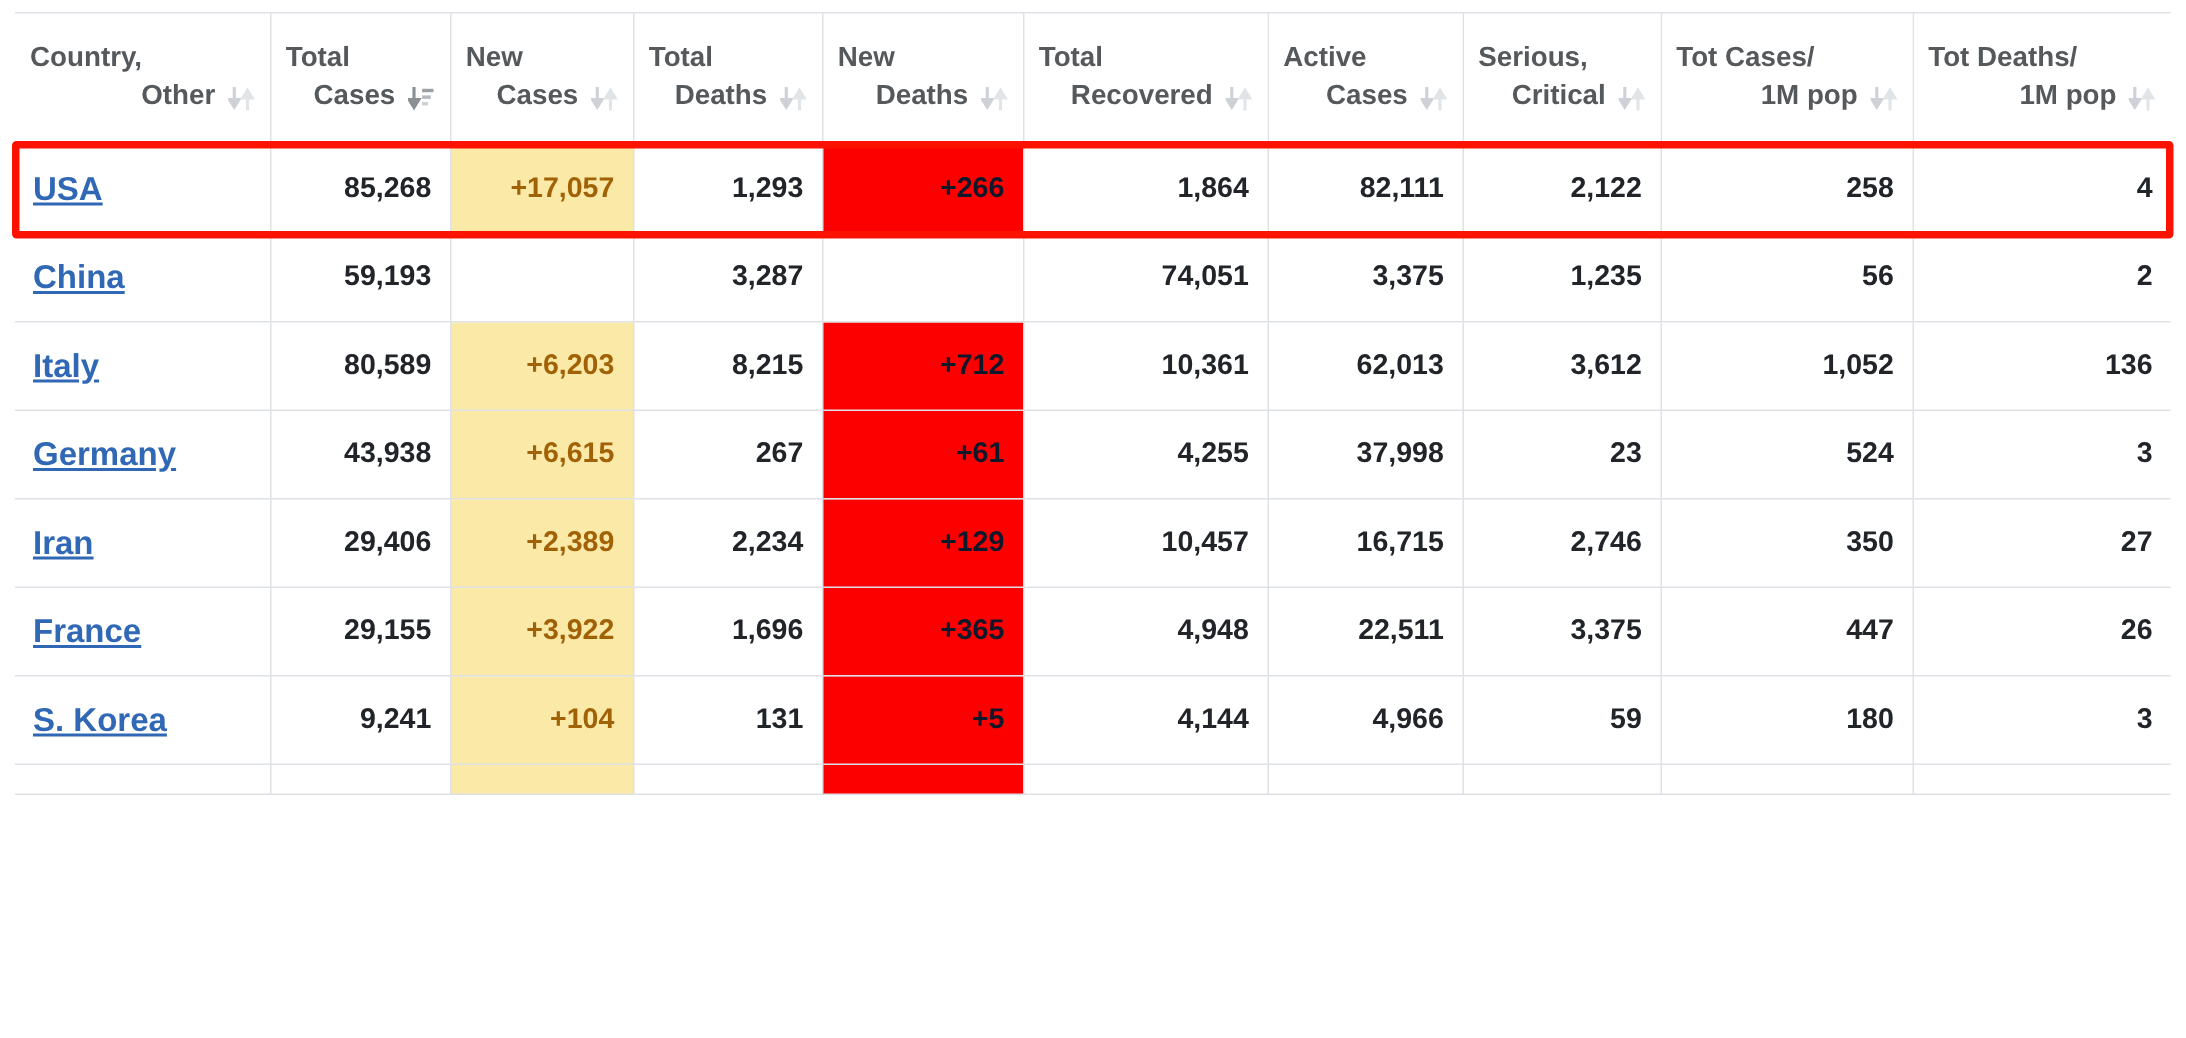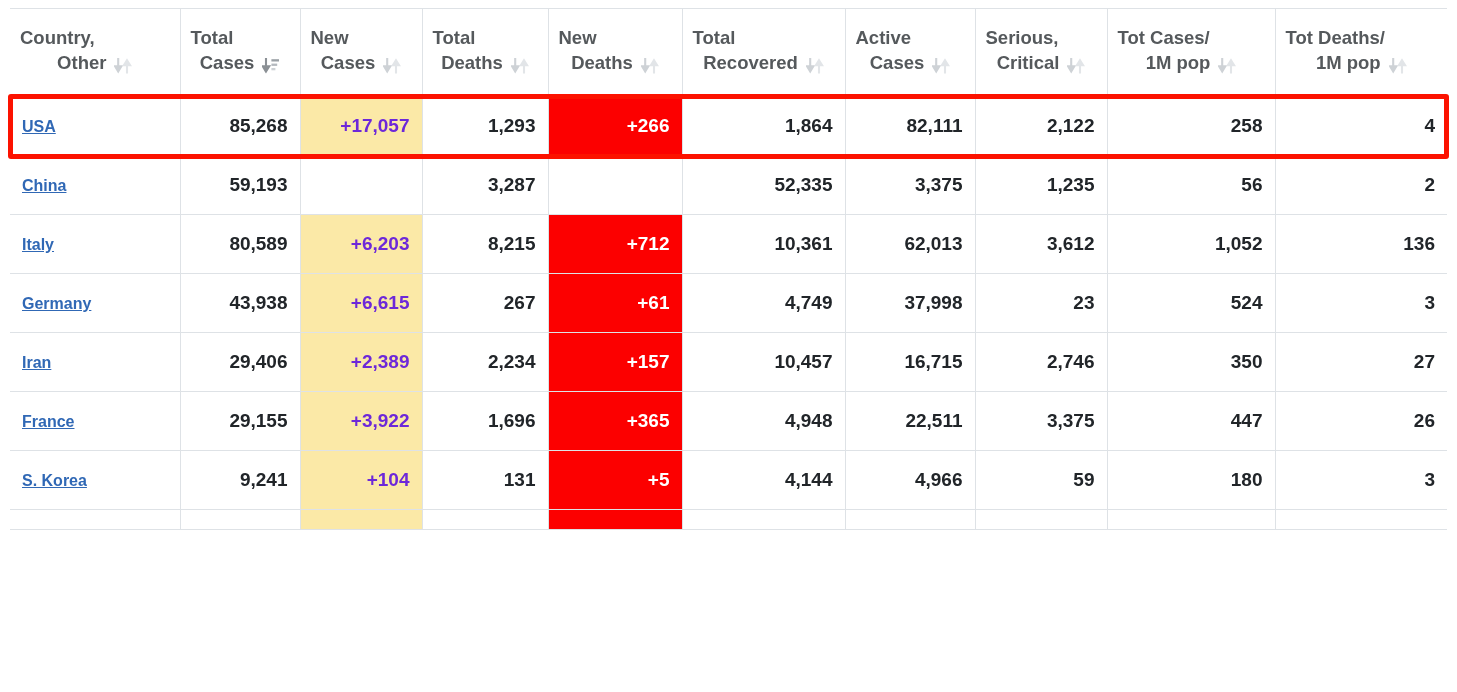--- a/index.html
+++ b/index.html
@@ -55,21 +55,21 @@
   thead th:first-child { border-left: none; }
   thead th:last-child  { border-right: none; }
 
   .th-inner {
     display: block;
   }
   .th-line1 { display: block; }
   .th-line2 {
     display: flex;
     align-items: flex-end;
-    justify-content: center;
+    justify-content: flex-end;
     gap: 8px;
   }
   .th-text2 { display: inline-block; }
 
   
   .sort-ic {
     display: inline-block;
     width: 18px;
     height: 20px;
     flex: 0 0 18px;
@@ -92,33 +92,33 @@
     border-left: none;
     text-align: left;
     font-weight: normal;
   }
   tbody td:last-child { border-right: none; }
 
   .country-link {
     color: #3068b5;
     text-decoration: underline;
     font-weight: bold;
-    font-size: 16px;
+    font-size: 22px;
     cursor: pointer;
   }
 
   td.newcases {
     background: #fbe9a7 !important;
-    color: #6d28d9;
+    color: #a16207;
   }
   td.newcases.empty { background: #ffffff !important; }
 
   td.newdeaths {
     background: #fc0000 !important;
-    color: #ffffff;
+    color: #0f172a;
   }
   td.newdeaths.empty { background: #ffffff !important; }
 
   
   tbody tr.partial-row td { height: 20px; padding: 0; }
 
   
   #highlight-box {
     position: absolute;
     left: 8px;
@@ -308,21 +308,21 @@
           <td class="">2,122</td>
           <td class="">258</td>
           <td class="">4</td>
         </tr>
         <tr>
           <td><span class="country-link">China</span></td>
           <td class="">59,193</td>
           <td class="newcases empty"></td>
           <td class="">3,287</td>
           <td class="newdeaths empty"></td>
-          <td class="">52,335</td>
+          <td class="">74,051</td>
           <td class="">3,375</td>
           <td class="">1,235</td>
           <td class="">56</td>
           <td class="">2</td>
         </tr>
         <tr>
           <td><span class="country-link">Italy</span></td>
           <td class="">80,589</td>
           <td class="newcases">+6,203</td>
           <td class="">8,215</td>
@@ -332,32 +332,32 @@
           <td class="">3,612</td>
           <td class="">1,052</td>
           <td class="">136</td>
         </tr>
         <tr>
           <td><span class="country-link">Germany</span></td>
           <td class="">43,938</td>
           <td class="newcases">+6,615</td>
           <td class="">267</td>
           <td class="newdeaths">+61</td>
-          <td class="">4,749</td>
+          <td class="">4,255</td>
           <td class="">37,998</td>
           <td class="">23</td>
           <td class="">524</td>
           <td class="">3</td>
         </tr>
         <tr>
           <td><span class="country-link">Iran</span></td>
           <td class="">29,406</td>
           <td class="newcases">+2,389</td>
           <td class="">2,234</td>
-          <td class="newdeaths">+157</td>
+          <td class="newdeaths">+129</td>
           <td class="">10,457</td>
           <td class="">16,715</td>
           <td class="">2,746</td>
           <td class="">350</td>
           <td class="">27</td>
         </tr>
         <tr>
           <td><span class="country-link">France</span></td>
           <td class="">29,155</td>
           <td class="newcases">+3,922</td>

